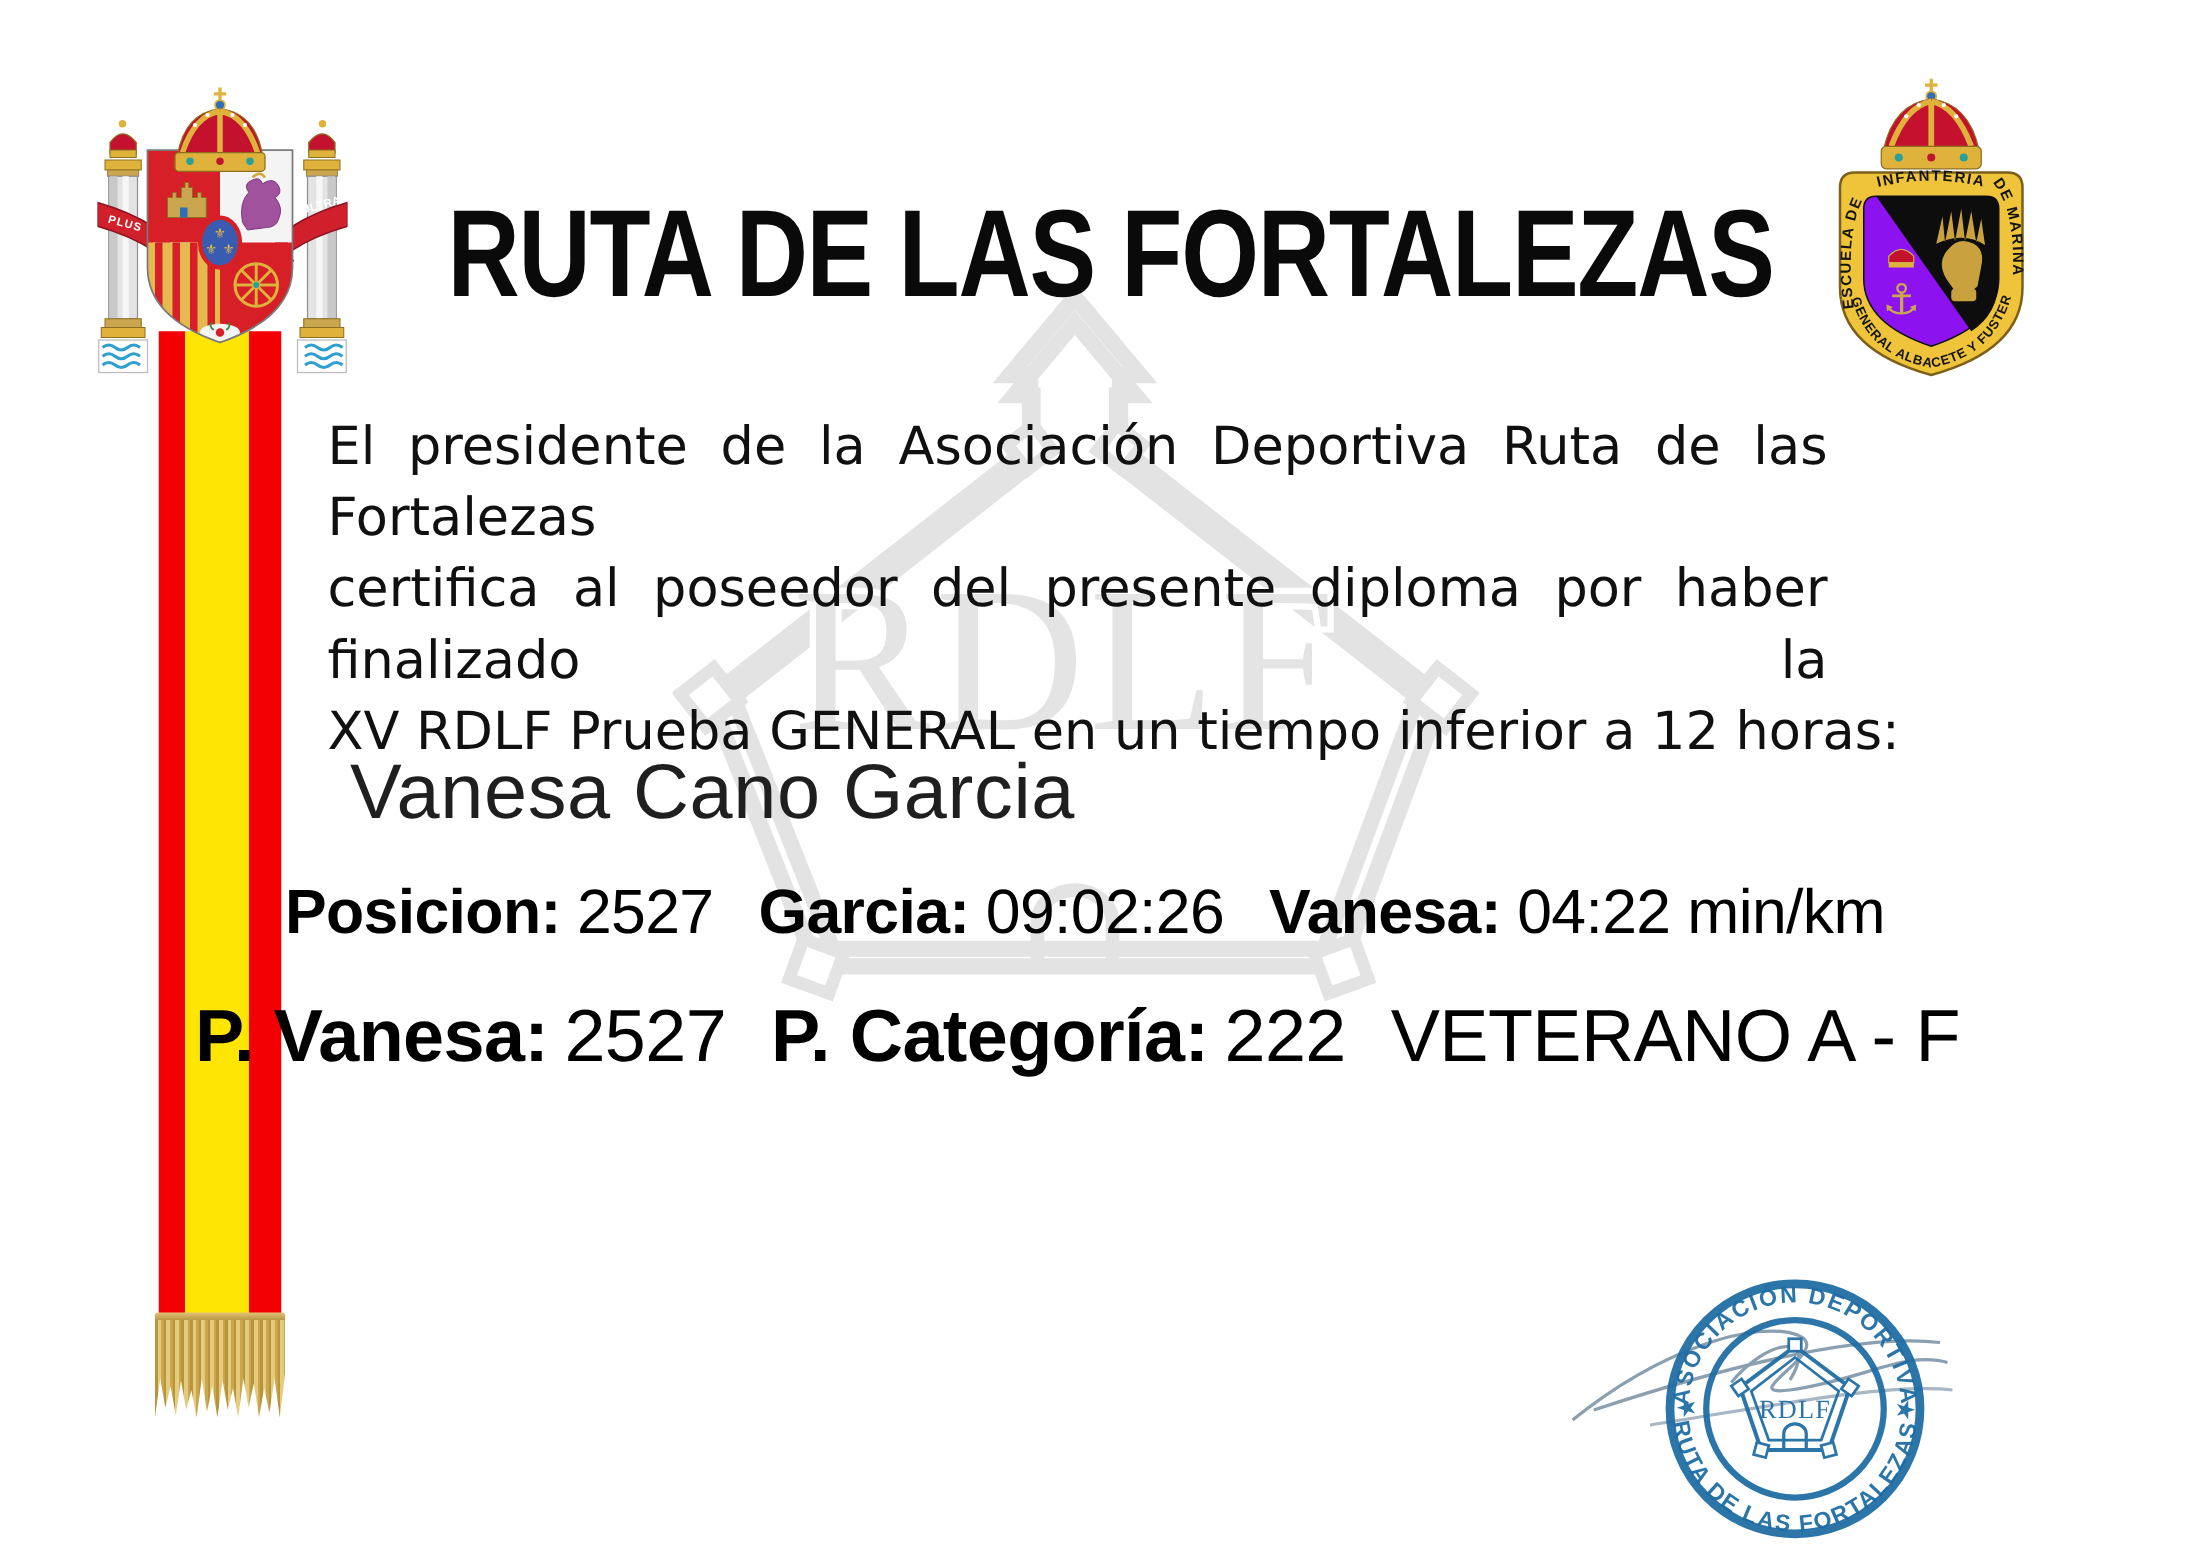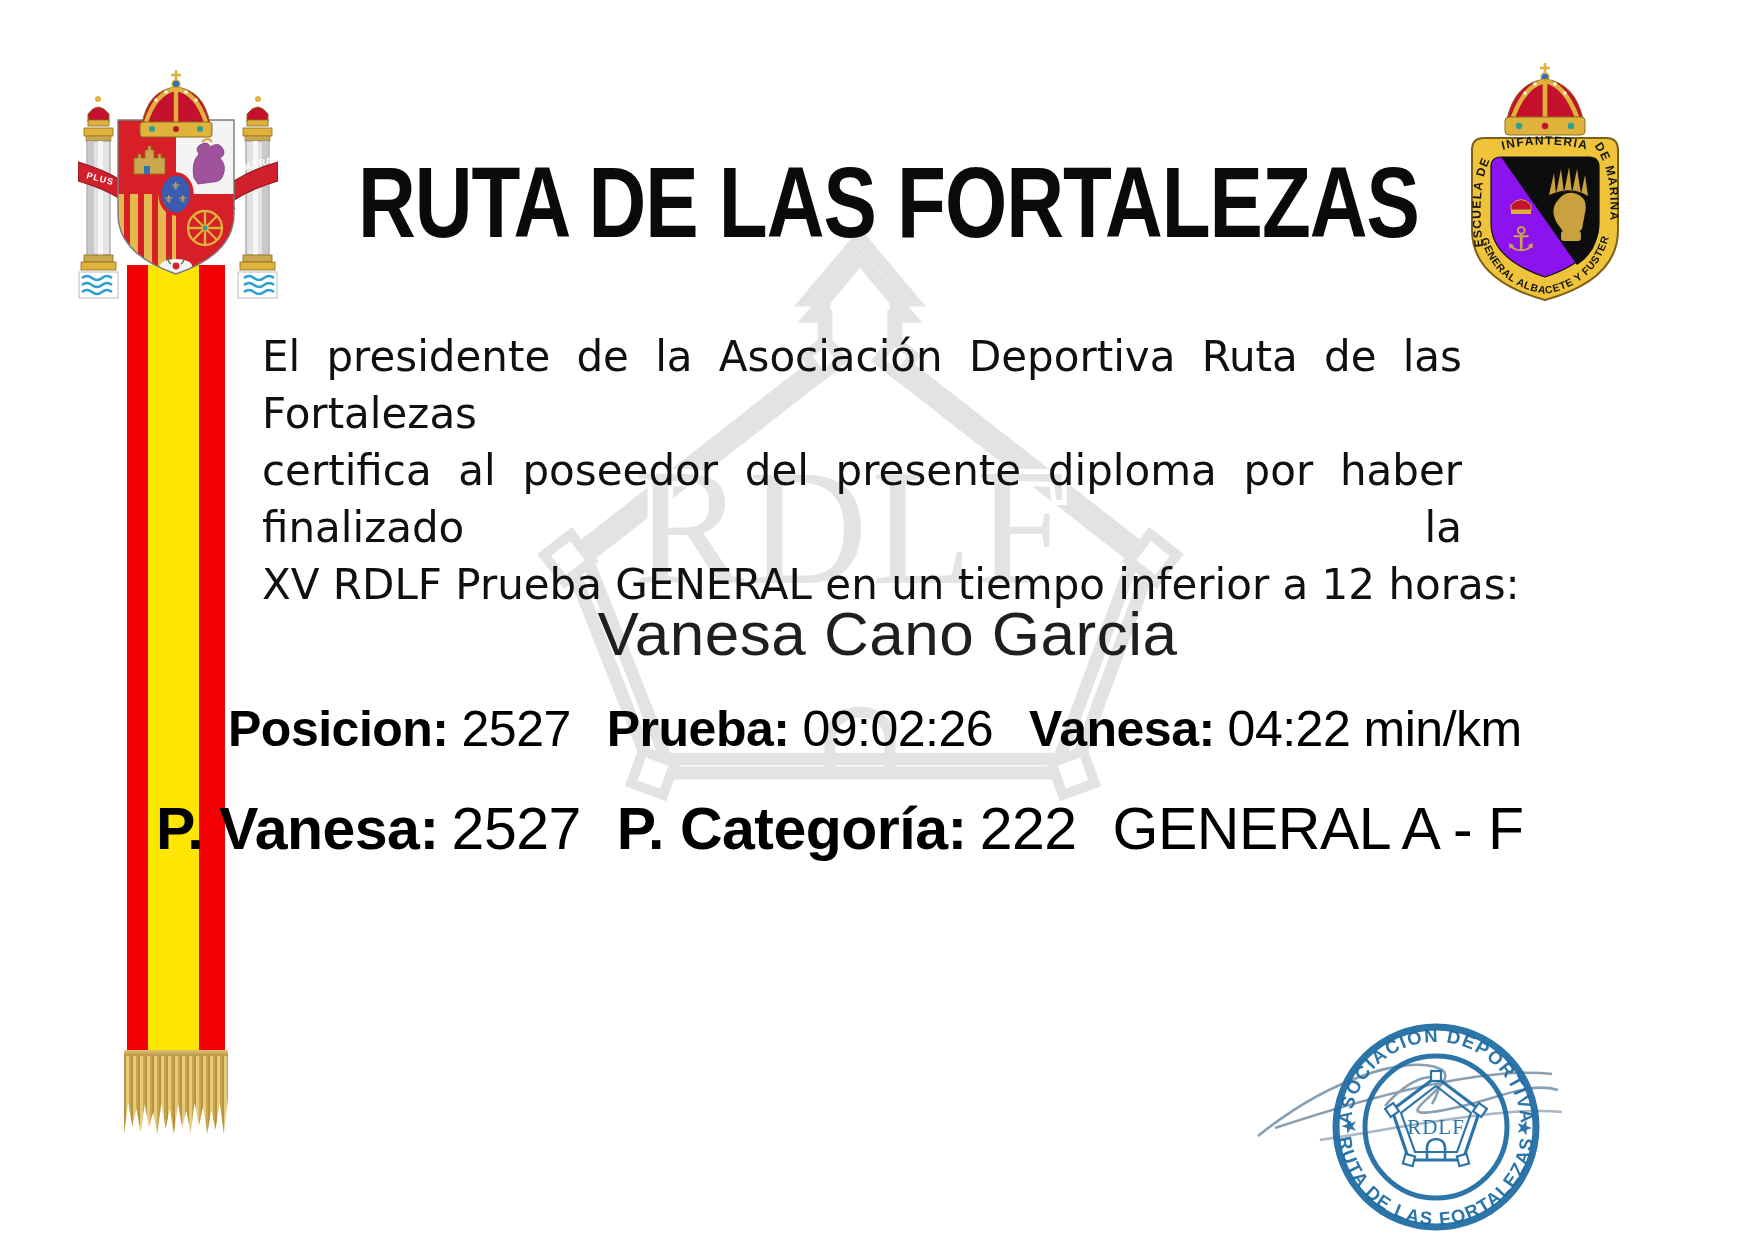--- a/index.html
+++ b/index.html
@@ -17,21 +17,21 @@
          font-family:"Liberation Sans",sans-serif;}
 
   
   #body-text{left:262px;top:328px;width:1200px;z-index:3;color:#101010;
              font-family:"DejaVu Sans",sans-serif;
              font-size:42px;line-height:57px;}
   .bodyline{white-space:nowrap;}
   .just{text-align:justify;text-align-last:justify;white-space:normal;}
 
   
-  #name{left:280px;top:598px;width:1215px;z-index:3;text-align:center;
+  #name{left:280px;top:598px;width:1215px;z-index:3;
         font-size:62px;font-weight:400;letter-spacing:.5px;color:#1f1f1f;}
 
   
   .stats{z-index:5;color:#000;white-space:nowrap;}
   #stats1{left:228px;top:700px;font-size:50px;letter-spacing:-.5px;}
   #stats2{left:156px;top:795px;font-size:59px;letter-spacing:-.5px;}
   .lbl{font-weight:bold;margin-right:13px;}
   .sp{margin-right:36px;}
 
   
@@ -248,25 +248,25 @@
 
   <div id="body-text" class="abs">
     <div class="bodyline just">El presidente de la Asociación Deportiva Ruta de las Fortalezas</div>
     <div class="bodyline just">certifica al poseedor del presente diploma por haber finalizado la</div>
     <div class="bodyline">XV RDLF Prueba GENERAL en un tiempo inferior a 12 horas:</div>
   </div>
 
   <div id="name" class="abs">Vanesa Cano Garcia</div>
 
   <div id="stats1" class="abs stats">
-    <span class="lbl">Posicion:</span><span class="val sp">2527</span><span class="lbl">Prueba:</span><span class="val sp">09:02:26</span><span class="lbl">Vanesa:</span><span class="val">04:22 min/km</span>
+    <span class="lbl">Posicion:</span><span class="val sp">2527</span><span class="lbl">Garcia:</span><span class="val sp">09:02:26</span><span class="lbl">Vanesa:</span><span class="val">04:22 min/km</span>
   </div>
 
   <div id="stats2" class="abs stats">
-    <span class="lbl">P. Vanesa:</span><span class="val sp">2527</span><span class="lbl">P. Categoría:</span><span class="val sp">222</span><span class="val">GENERAL A - F</span>
+    <span class="lbl">P. Vanesa:</span><span class="val sp">2527</span><span class="lbl">P. Categoría:</span><span class="val sp">222</span><span class="val">VETERANO A - F</span>
   </div>
 
 
   <svg id="stamp" class="abs" viewBox="0 0 400 232">
     <defs>
       <path id="arcTop" d="M171,119 A85,85 0 1 1 341,119"></path>
       <path id="arcBottom" d="M158,119 A98,98 0 0 0 354,119"></path>
     </defs>
 
     <g fill="none" stroke="#7e95a8" stroke-width="2.6" opacity="0.9">

